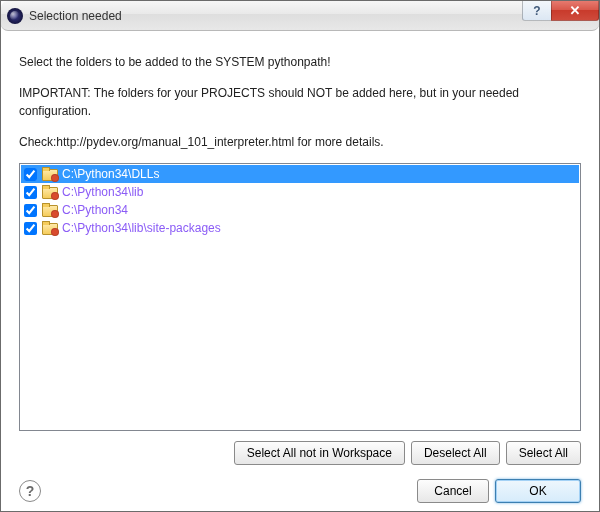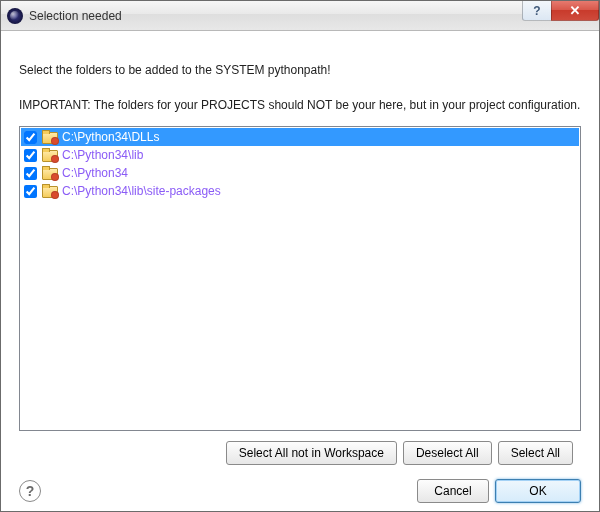--- a/index.html
+++ b/index.html
@@ -15,20 +15,21 @@
     border: 1px solid #6b6b6b;
   }
   .titlebar {
     height: 30px;
     background: linear-gradient(to bottom, #f7f7f7 0%, #e9e9e9 45%, #dedede 46%, #e8e8e8 100%);
     border-bottom: 1px solid #b8b8b8;
     display: flex;
     align-items: center;
     padding-left: 6px;
     position: relative;
+    border-radius: 7px;
   }
   .titlebar .app-icon {
     width: 16px; height: 16px;
     margin-right: 6px;
     background: radial-gradient(circle at 50% 50%, #3a3a8a 0%, #1a1a4a 60%, #0a0a2a 100%);
     border-radius: 50%;
     position: relative;
   }
   .titlebar .app-icon::after{
     content:"";
@@ -72,21 +73,21 @@
     font-size: 13px;
     font-weight: bold;
   }
   .content {
     padding: 10px 14px 8px 14px;
     height: calc(100% - 30px);
     display: flex;
     flex-direction: column;
   }
   .intro { color: #222; margin: 4px 4px 0 4px; line-height: 1.55; }
-  .intro p { margin: 16px 0 12px 0; }
+  .intro p { margin: 8px 0 12px 0; }
   .listbox {
     flex: 1;
     border: 1px solid #828790;
     background: #fff;
     margin: 0 4px;
     overflow: auto;
     padding: 1px;
   }
   .row {
     display: flex;
@@ -124,21 +125,21 @@
   .folder-icon .badge{
     position:absolute; right:-1px; bottom:-1px; width:8px; height:8px;
     background:#d94b2e; border-radius:50%;
     box-shadow: inset 0 0 0 1px rgba(0,0,0,0.15);
   }
   .path { font-size: 12px; color: #8b5cf6; }
   .button-row {
     display: flex;
     justify-content: flex-end;
     gap: 6px;
-    margin: 10px 12px 0 4px;
+    margin: 10px 4px 0 4px;
     align-items: center;
   }
   .btn {
     height: 24px;
     padding: 0 12px;
     font-size: 12px;
     font-family: inherit;
     background: linear-gradient(to bottom, #fdfdfd, #e7e7e7);
     border: 1px solid #8a8a8a;
     border-radius: 3px;
@@ -178,21 +179,22 @@
   <div class="title">Selection needed</div>
   <div class="win-controls">
     <div class="win-btn help">?</div>
     <div class="win-btn close">✕</div>
   </div>
 </div>
 
 <div class="content">
   <div class="intro">
     <p>Select the folders to be added to the SYSTEM pythonpath!</p>
-    <p>IMPORTANT: The folders for your PROJECTS should NOT be your here, but in your project configuration.</p>
+    <p>IMPORTANT: The folders for your PROJECTS should NOT be added here, but in your needed configuration.</p>
+    <p>Check:http://pydev.org/manual_101_interpreter.html for more details.</p>
   </div>
 
   <div class="listbox" id="listbox">
       <div class="row sel">
         <input type="checkbox" checked="" style="">
         <span class="folder-icon">
           <span class="badge"></span>
         </span>
         <span class="path">C:\Python34\DLLs</span>
       </div>

